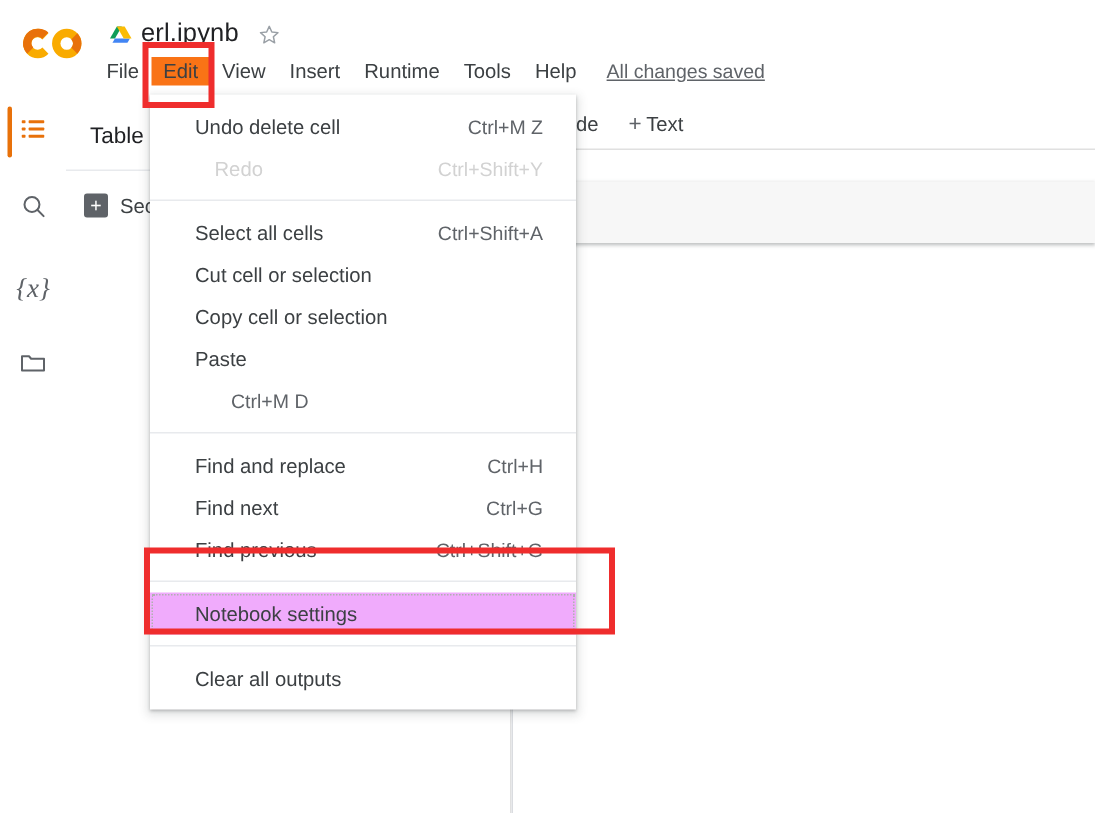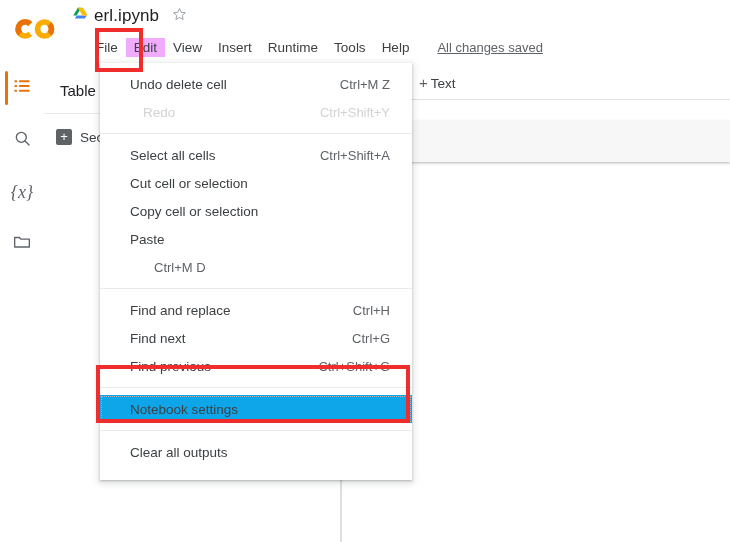--- a/index.html
+++ b/index.html
@@ -35,21 +35,21 @@
   }
   .colab-logo {
     position: absolute;
     left: 12px; top: 14px;
     width: 48px; height: 30px;
   }
   .title-row {
     position: absolute;
     left: 72px; top: 6px;
     display: flex;
-    align-items: flex-start;
+    align-items: flex-end;
     height: 26px;
   }
   .drive-icon {
     width: 17px; height: 16px;
     margin-right: 5px;
     display: block;
   }
   .doc-title {
     font-size: 17px;
     color: #202124;
@@ -57,40 +57,40 @@
     white-space: nowrap;
   }
   .star-icon {
     margin-left: 12px;
     width: 17px; height: 17px;
     display: block;
   }
 
   .menubar {
     position: absolute;
-    left: 88px; top: 36px;
+    left: 63px; top: 36px;
     display: flex;
     align-items: center;
     height: 22px;
     font-size: 13.5px;
     color: #3c4043;
     white-space: nowrap;
   }
   .menubar .menu-item {
     padding: 2px 8px;
     color: #3c4043;
     cursor: default;
   }
   .menubar .menu-item.open {
-    background: #f0abfc;
+    background: #f97316;
     position: relative;
     z-index: 60;
   }
   .saved-note {
-    margin-left: 20px;
+    margin-left: 12px;
     font-size: 13px;
     color: #5f6368;
     text-decoration: underline;
     cursor: pointer;
   }
 
   
   .rail {
     position: absolute;
     left: 0; top: 66px;
@@ -222,41 +222,41 @@
     position: absolute;
     left: 0px; top: 385px;
     width: 1px; height: 91px;
     background: #dadce0;
   }
 
   
   .dropdown {
     position: absolute;
     left: 100px; top: 63px;
-    width: 312px;
+    width: 284px;
     background: #fff;
     box-shadow: 0 2px 6px 2px rgba(60,64,67,0.15), 0 1px 2px 0 rgba(60,64,67,0.3);
-    padding: 7px 0 14px 0;
+    padding: 7px 0 7px 0;
     z-index: 50;
   }
   .dd-item {
     display: flex;
     align-items: center;
     justify-content: space-between;
     height: 28px;
     padding: 0 22px 0 30px;
     font-size: 13.5px;
     color: #3c4043;
     white-space: nowrap;
     box-sizing: border-box;
   }
   .dd-item.disabled { color: #d2d2d2; margin-left: 13px; }
   .dd-item.disabled .dd-accel { color: #d2d2d2; }
   .dd-item.highlight {
-    background: #0ea5e9;
+    background: #f0abfc;
     outline: 1px dotted #b0b0b0;
     outline-offset: -2px;
   }
   .dd-accel {
     color: #5f6368;
     font-size: 13px;
     margin-left: 24px;
   }
   .dd-sep {
     height: 1px;

